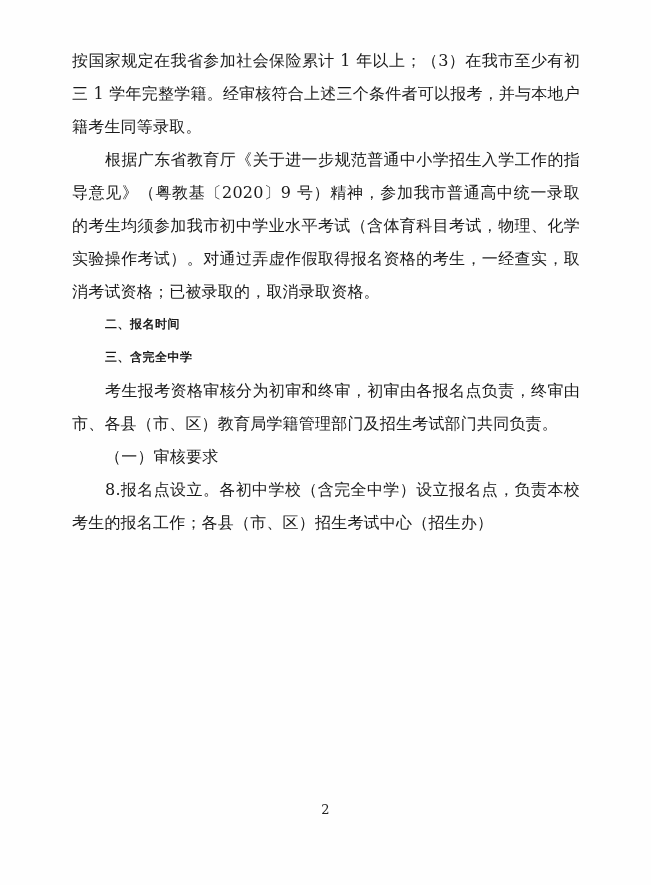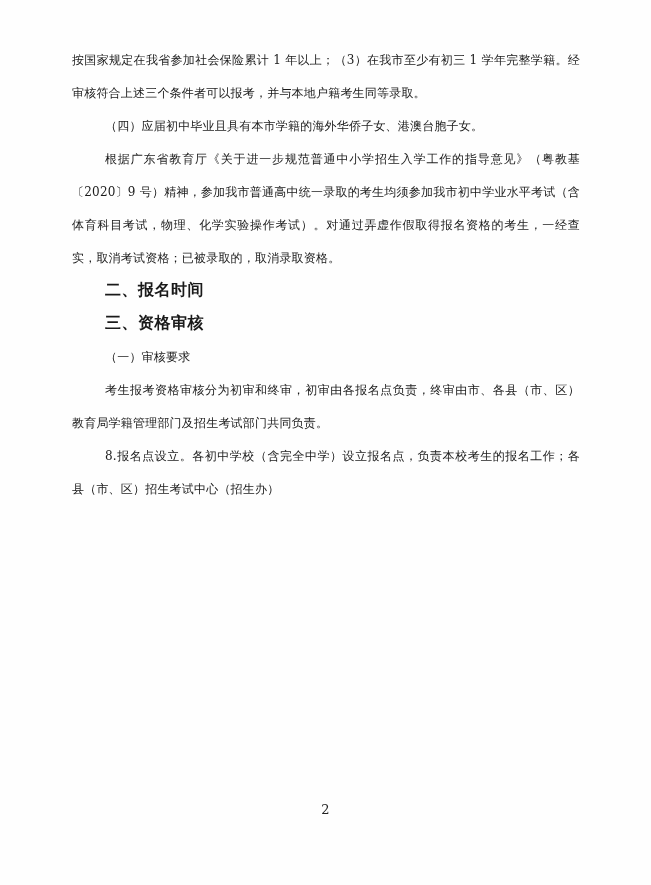--- a/index.html
+++ b/index.html
@@ -24,55 +24,54 @@
     background: #fefefe;
   }
   .content {
     position: absolute;
     left: 72px;
     top: 44px;
     width: 508px;
   }
   p {
     margin: 0 0 0 0;
-    font-size: 12px;
+    font-size: 16px;
     line-height: 33px;
     text-align: justify;
     text-justify: inter-ideograph;
     letter-spacing: 0.2px;
   }
   p.indent {
     text-indent: 33px;
   }
   p.heading {
     text-indent: 33px;
     font-weight: bold;
-    font-family: Liberation Mono, monospace;
-    font-size: 16px;
+    font-family: Liberation Sans, sans-serif;
+    font-size: 12px;
     letter-spacing: 0.5px;
   }
   .page-number {
     position: absolute;
     left: 0;
     top: 802px;
     width: 651px;
     text-align: center;
     font-size: 13px;
     font-family: "DejaVu Serif", "Liberation Serif", serif;
     color: #222;
   }
 </style>
 </head>
 <body>
 
 <div class="page">
   <div class="content">
     <p class="plain">按国家规定在我省参加社会保险累计 1 年以上；（3）在我市至少有初三 1 学年完整学籍。经审核符合上述三个条件者可以报考，并与本地户籍考生同等录取。</p>
-    <p class="indent">（四）应届初中毕业且具有本市学籍的海外华侨子女、港澳台胞子女。</p>
     <p class="indent">根据广东省教育厅《关于进一步规范普通中小学招生入学工作的指导意见》（粤教基〔2020〕9 号）精神，参加我市普通高中统一录取的考生均须参加我市初中学业水平考试（含体育科目考试，物理、化学实验操作考试）。对通过弄虚作假取得报名资格的考生，一经查实，取消考试资格；已被录取的，取消录取资格。</p>
     <p class="heading">二、报名时间</p>
-    <p class="heading">三、资格审核</p>
+    <p class="heading">三、含完全中学</p>
+    <p class="indent">考生报考资格审核分为初审和终审，初审由各报名点负责，终审由市、各县（市、区）教育局学籍管理部门及招生考试部门共同负责。</p>
     <p class="indent">（一）审核要求</p>
-    <p class="indent">考生报考资格审核分为初审和终审，初审由各报名点负责，终审由市、各县（市、区）教育局学籍管理部门及招生考试部门共同负责。</p>
     <p class="indent">8.报名点设立。各初中学校（含完全中学）设立报名点，负责本校考生的报名工作；各县（市、区）招生考试中心（招生办）</p>
   </div>
   <div class="page-number">2</div>
 </div>
 
 </body></html>

